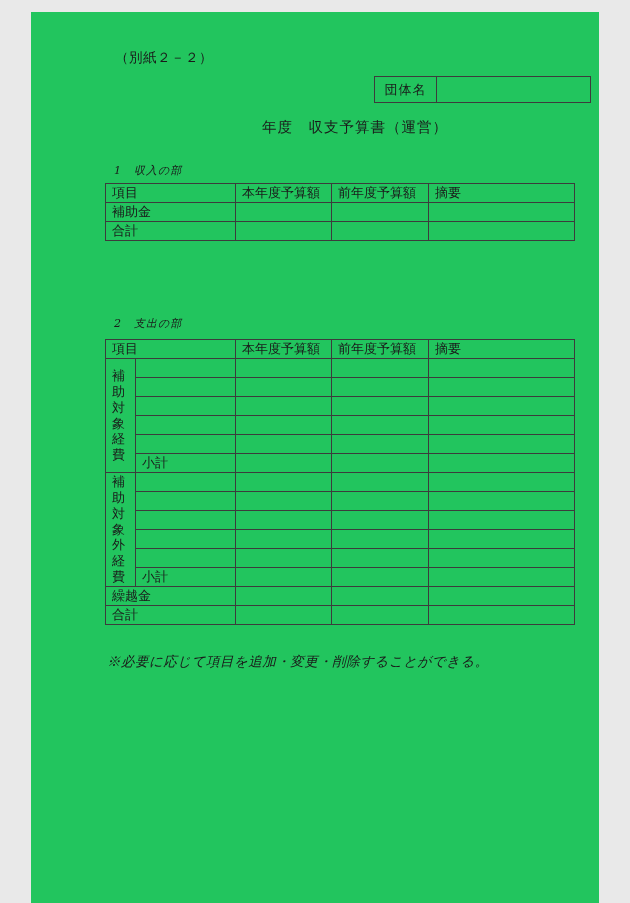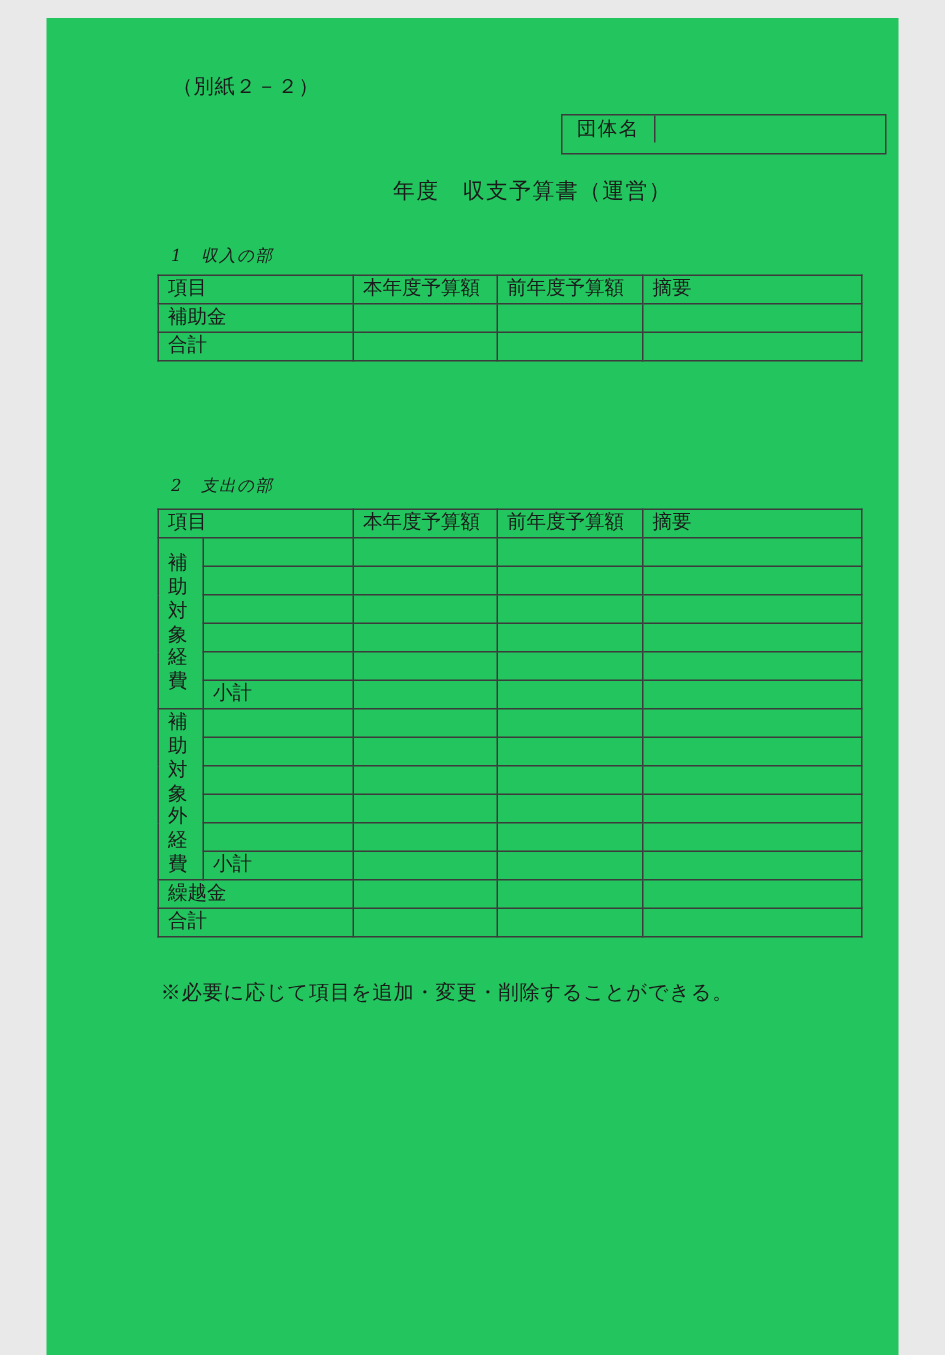--- a/index.html
+++ b/index.html
@@ -18,21 +18,20 @@
     left: 84px; top: 37px;
     font-size: 13.5px;
     letter-spacing: 0.5px;
   }
   .orgbox {
     position: absolute;
     left: 343px; top: 64px;
     width: 217px; height: 27px;
     border: 1px solid #3c3c3c;
     display: flex;
-    flex-direction: column;
   }
   .orglabel {
     width: 62px;
     border-right: 1px solid #3c3c3c;
     font-size: 13px;
     display: flex; align-items: center; justify-content: center;
     letter-spacing: 1px;
   }
   .orgvalue { flex: 1; }
   .doc-title {
@@ -86,20 +85,21 @@
     line-height: 1.22;
     word-break: break-all;
     text-align: center;
     white-space: normal;
   }
   .footnote {
     position: absolute;
     left: 76px; top: 641px;
     font-size: 13.5px;
     letter-spacing: 0.5px;
+    font-style: italic;
   }
 </style>
 </head>
 <body>
 
 <div class="page">
 
   <div class="attachment">（別紙２－２）</div>
 
   <div class="orgbox">

